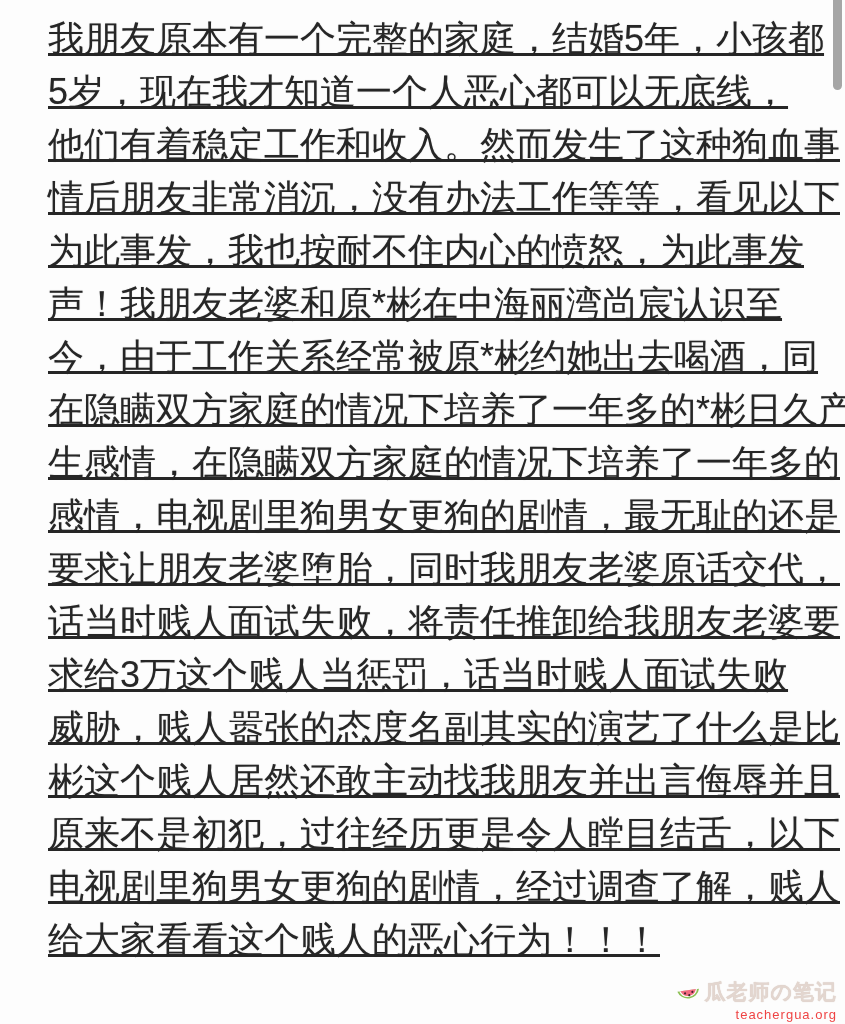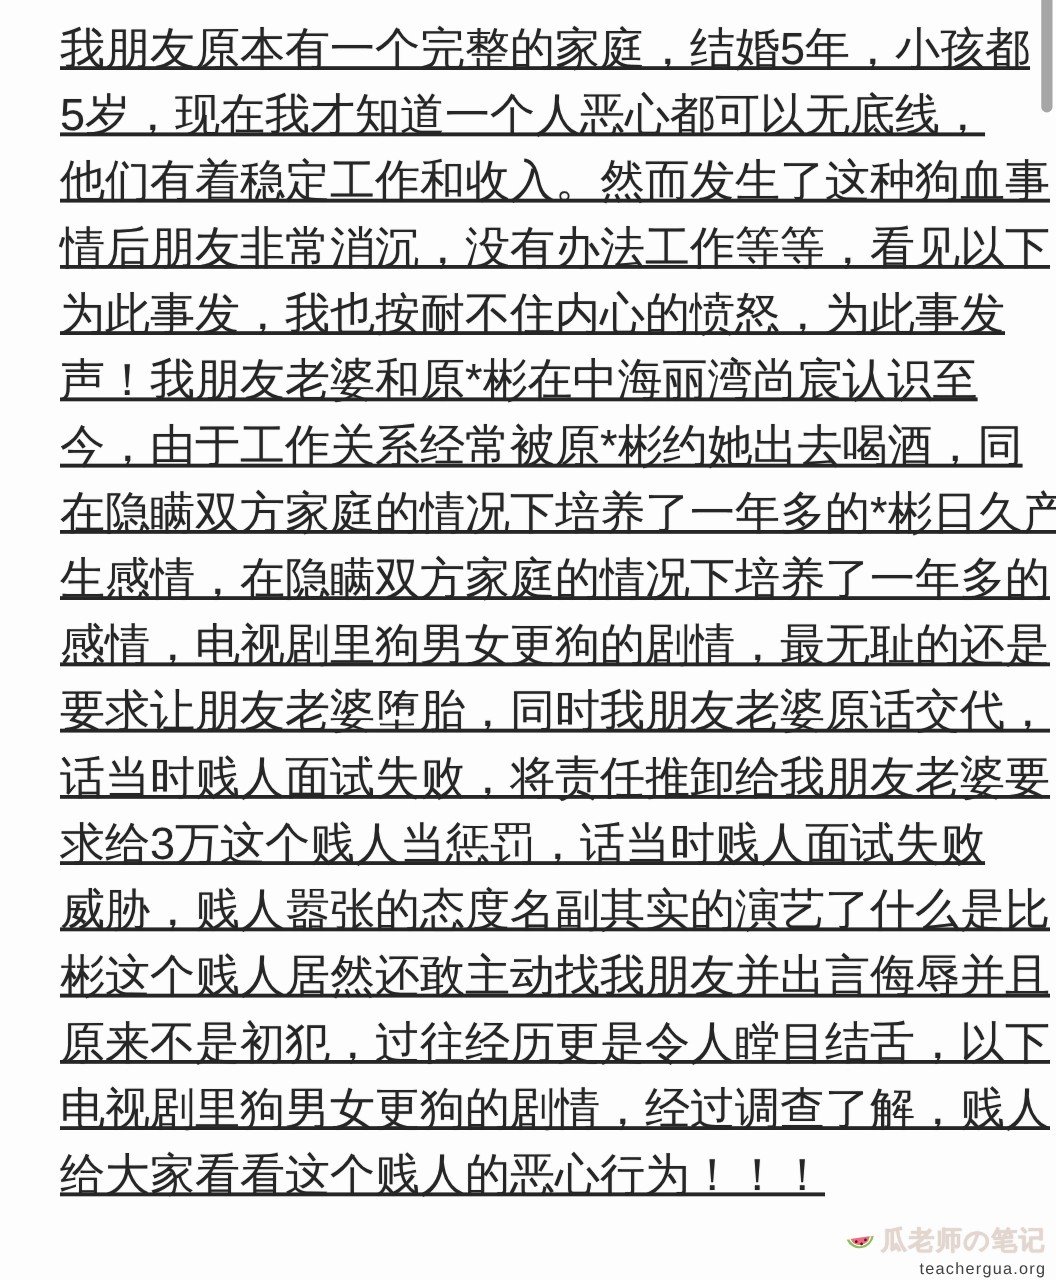--- a/index.html
+++ b/index.html
@@ -63,21 +63,21 @@
   .wm-brand {
     font-size: 21px;
     font-weight: bold;
     color: #e3d6cf;
     text-shadow: 0 0 1px #cfc0b8;
     letter-spacing: 1px;
     white-space: nowrap;
   }
   .wm-url {
     font-size: 13px;
-    color: #404040;
+    color: #ef4444;
     letter-spacing: 1px;
     margin-top: 1px;
   }
 </style>
 </head>
 <body>
 
 <div class="page">
 
   <div class="textblock">

